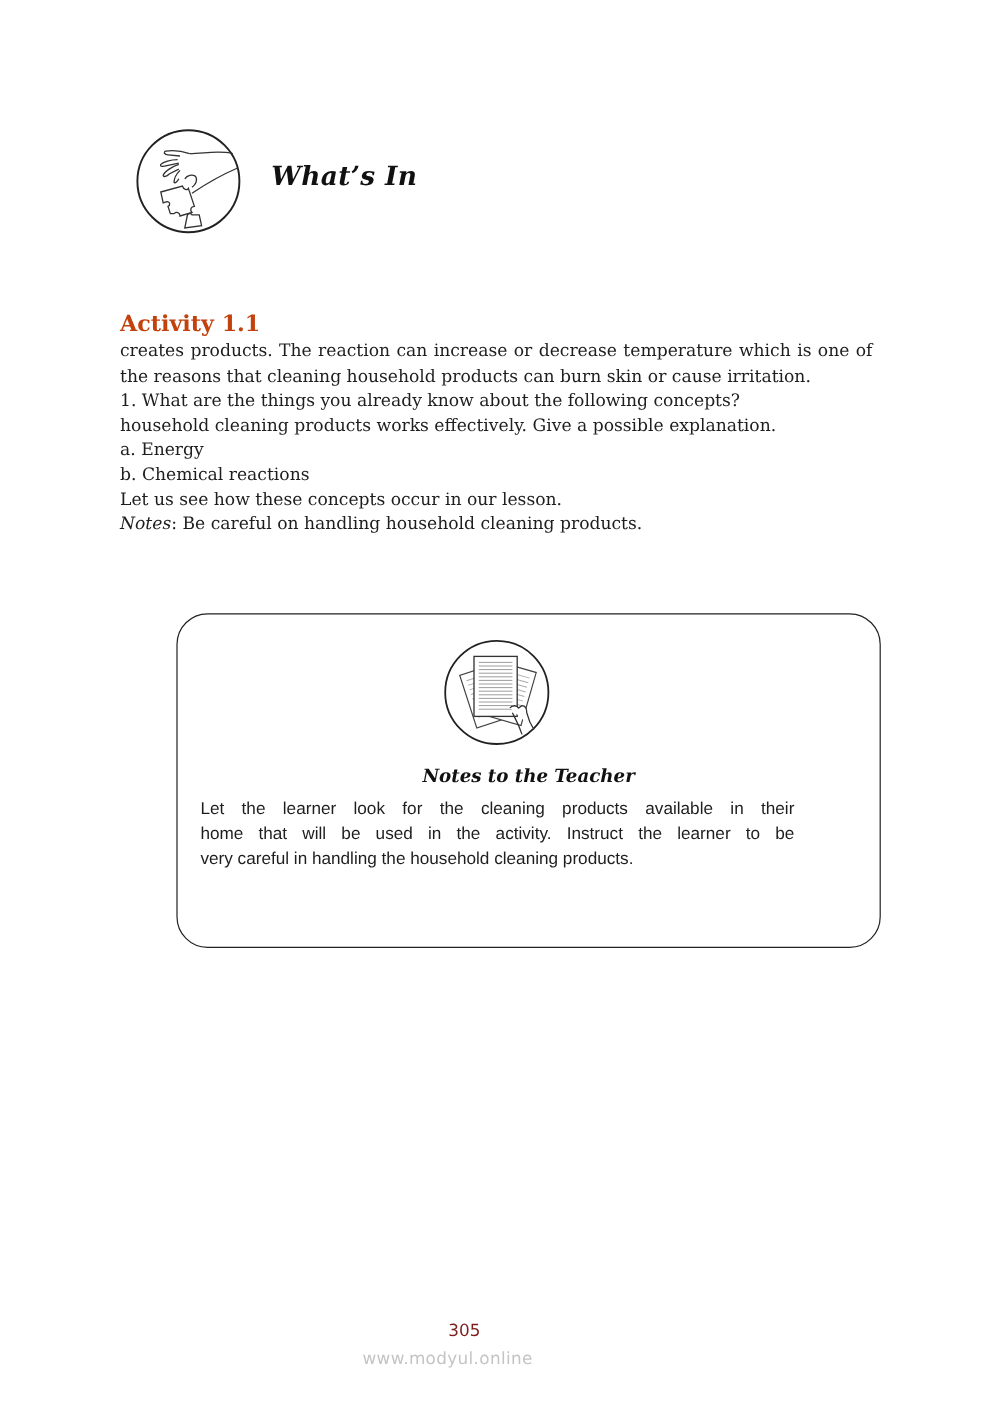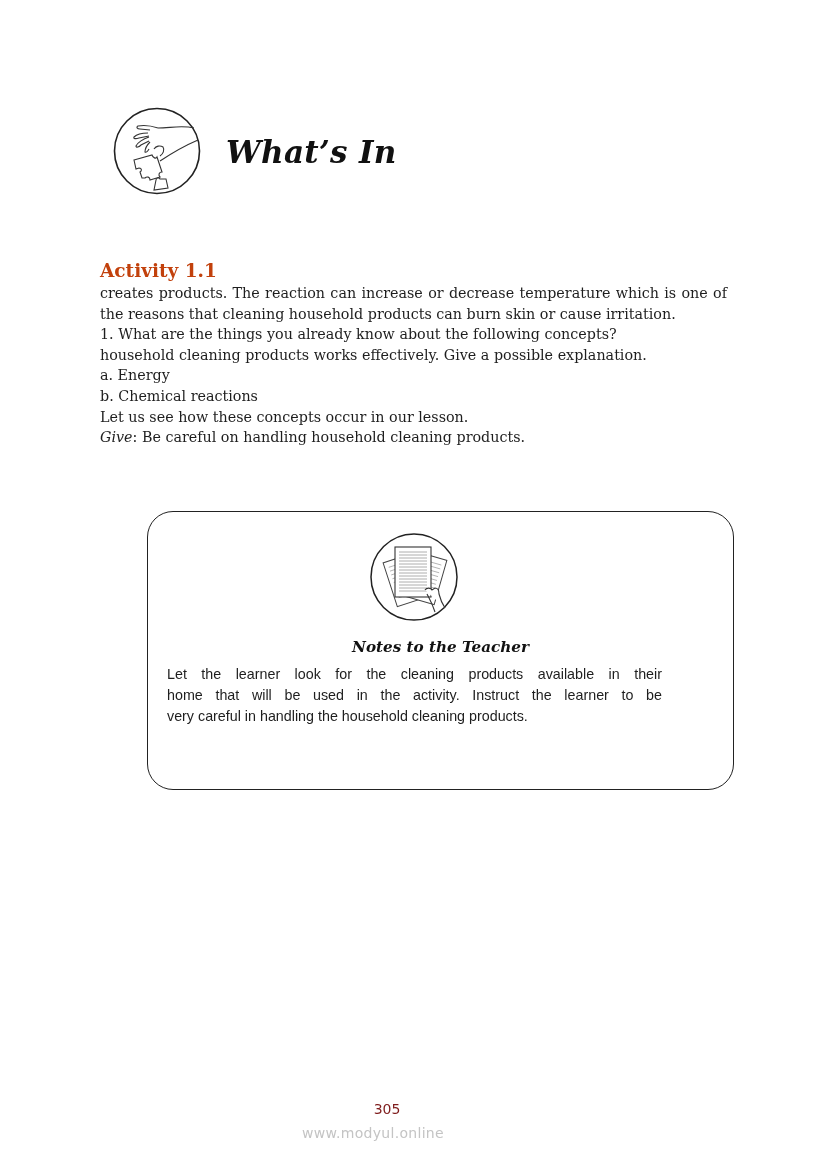--- a/index.html
+++ b/index.html
@@ -22,21 +22,21 @@
       width: 90px;
       height: 90px;
     }
     .header-title {
       position: absolute;
       left: 226px;
       top: 134px;
       font-family: "DejaVu Serif", serif;
       font-weight: bold;
       font-style: italic;
-      font-size: 31px;
+      font-size: 22px;
       letter-spacing: 0.3px;
       color: #111;
       margin: 0;
     }
     .activity {
       position: absolute;
       left: 100px;
       top: 244px;
       width: 627px;
     }
@@ -156,21 +156,21 @@
 <div class="activity">
   <h2 class="activity-title">Activity 1.1</h2>
   <div class="body-text">
     <span class="justify-line">creates products. The reaction can increase or decrease temperature which is one of</span>
     <span class="line">the reasons that cleaning household products can burn skin or cause irritation.</span>
     <span class="line">1. What are the things you already know about the following concepts?</span>
     <span class="line">household cleaning products works effectively. Give a possible explanation.</span>
     <span class="line">a. Energy</span>
     <span class="line">b. Chemical reactions</span>
     <span class="line">Let us see how these concepts occur in our lesson.</span>
-    <span class="line"><span class="note-label">Give</span><span>: Be careful on handling household cleaning products.</span></span>
+    <span class="line"><span class="note-label">Notes</span><span>: Be careful on handling household cleaning products.</span></span>
   </div>
 </div>
 
 <div class="teacher-box">
   <div class="teacher-icon">
     <svg width="90" height="90" viewBox="0 0 90 90">
       <circle cx="45" cy="45" r="43" fill="none" stroke="#222" stroke-width="1.5"></circle>
 
       <g transform="rotate(-18 45 45)">
         <rect x="20" y="22" width="36" height="46" fill="#fff" stroke="#444" stroke-width="1"></rect>

